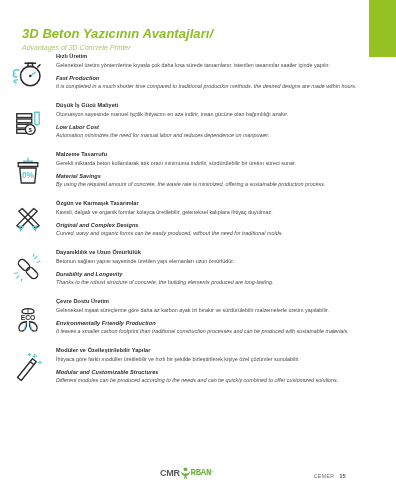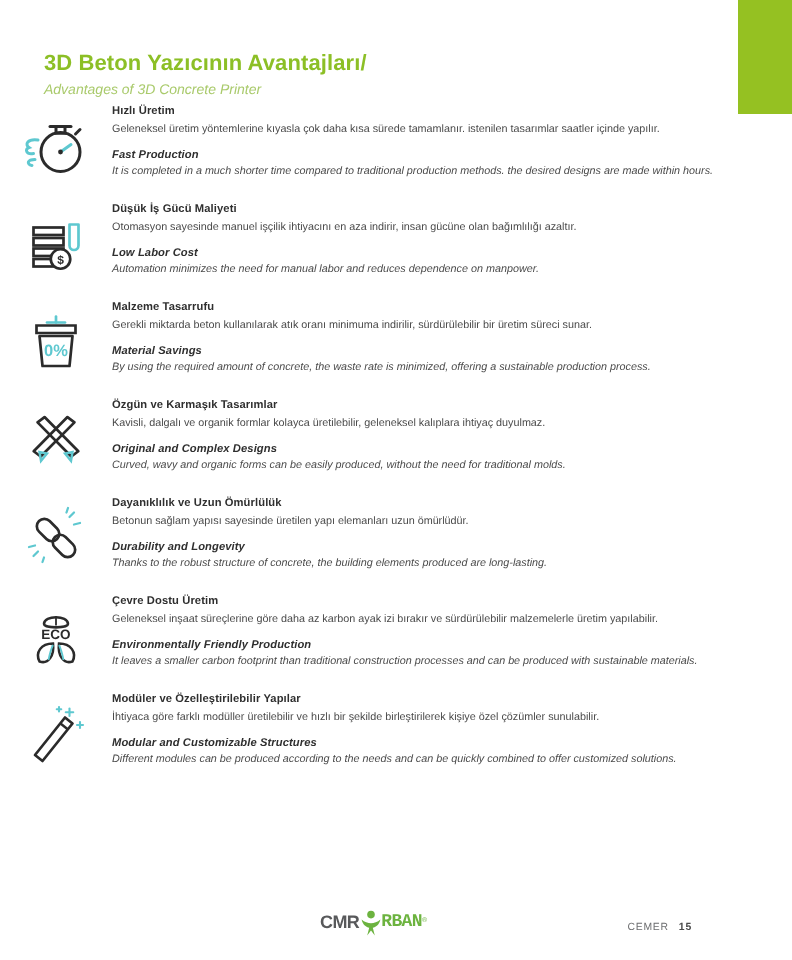--- a/index.html
+++ b/index.html
@@ -35,26 +35,27 @@
   }
 
   
   .heading {
     position: absolute;
     left: 22px;
     top: 26px;
     width: 300px;
   }
   .heading-tr {
-    font-size: 11px;
+    font-size: 13px;
     font-weight: bold;
     color: #8cbf26;
     letter-spacing: 0.05px;
     line-height: 1.25;
     white-space: nowrap;
+    font-style: italic;
   }
   .heading-en {
     font-size: 7px;
     font-style: italic;
     color: #a9ca6b;
     line-height: 1.3;
     margin-top: 1px;
     white-space: nowrap;
   }
 
@@ -112,21 +113,21 @@
     font-style: italic;
     color: #4a4a4a;
     line-height: 1.5;
     margin-top: 0.5px;
   }
 
   
   .footer {
     position: absolute;
     left: 0;
-    bottom: 12px;
+    bottom: 0;
     width: 360px;
     height: 20px;
   }
   .logo {
     position: absolute;
     left: 160px;
     bottom: 0;
     display: flex;
     align-items: center;
     height: 14px;

